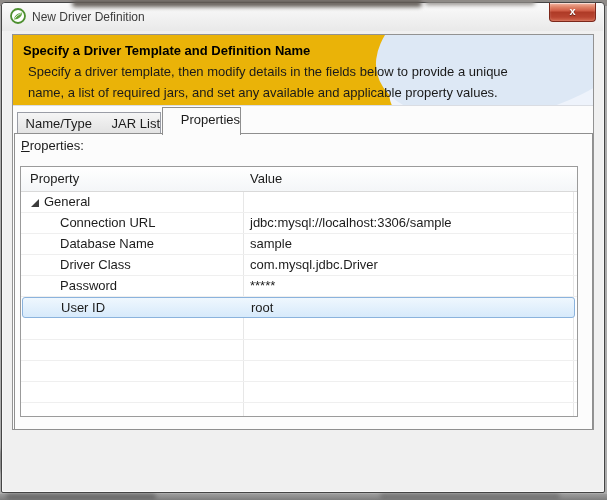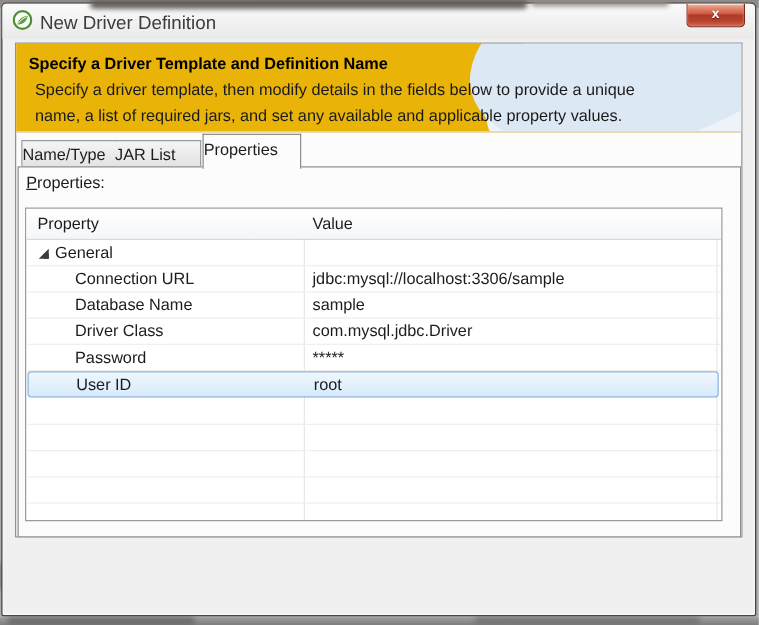--- a/index.html
+++ b/index.html
@@ -18,21 +18,21 @@
   .smudge.e { left:0; top:450px; width:4px; height:22px; background:#6f6f6f; }
 
   
   .window { position:absolute; left:1px; top:2px; width:604px; height:491px; background:#f0f0f0;
             border:1px solid #454545; border-radius:4px 4px 2px 2px;
             box-shadow:inset 0 0 0 1px rgba(255,255,255,.55); z-index:1; }
 
   .titlebar { position:absolute; left:2px; top:3px; width:601px; height:28px;
               background:linear-gradient(#fbfbfb,#e9e9e9); border-radius:3px 3px 0 0; }
   .title-icon { position:absolute; left:8px; top:5px; width:16px; height:16px; }
-  .title-text { position:absolute; left:30px; top:7px; font-size:15px; color:#3c3c3c; }
+  .title-text { position:absolute; left:30px; top:7px; font-size:12px; color:#3c3c3c; }
   .close-btn { position:absolute; left:547px; top:0px; width:47px; height:19px;
                background:linear-gradient(#f3b8a6 0%,#df8368 22%,#cd5943 45%,#ae3a26 50%,#b84430 78%,#d3684f 100%);
                border:1px solid #7c271a; border-top:none; border-radius:0 0 4px 4px;
                box-shadow:inset 0 1px 0 rgba(255,255,255,.5), inset 0 0 2px rgba(255,255,255,.3);
                color:#fff; text-align:center; font-size:11px; font-weight:bold; line-height:17px; cursor:default;
                text-shadow:0 1px 1px rgba(0,0,0,.5); }
 
   
   .inner-box { position:absolute; left:12px; top:34px; width:582px; height:396px;
                background:#fcfcfc; border:1px solid #929292; }
@@ -40,21 +40,21 @@
   .banner { position:absolute; left:13px; top:35px; width:580px; height:71px; background:#eab308;
             overflow:hidden; border-bottom:1px solid #dadde3; }
   .swoosh1 { position:absolute; right:-60px; top:-70px; width:280px; height:150px; background:#dde8f5;
              border-radius:50%; transform:rotate(-14deg); }
   .swoosh2 { position:absolute; right:-90px; top:-55px; width:300px; height:150px; background:#eef3fb;
              border-radius:50%; transform:rotate(-18deg); }
   .banner-title { position:absolute; left:10px; top:8px; font-weight:bold; font-size:13px; color:#000; }
   .banner-desc { position:absolute; left:15px; top:26px; font-size:13px; color:#1a1a1a; line-height:21px; }
 
   
-  .tab { position:absolute; top:112px; height:22px; text-align:left; line-height:21px; font-size:13px;
+  .tab { position:absolute; top:112px; height:22px; text-align:right; line-height:21px; font-size:13px;
          background:linear-gradient(#f5f5f5,#e3e3e3); border:1px solid #9a9da6; cursor:default; z-index:2; }
   .tab.t0 { left:17px; width:76px; }
   .tab.t1 { left:92px; width:69px; border-left:none; }
   .tab.active { left:162px; width:79px; top:107px; height:28px; background:#fcfcfc;
                 border:1px solid #8f8f8f; border-bottom:none; line-height:24px; z-index:4; }
 
   .tab-content { position:absolute; left:14px; top:133px; width:579px; height:297px;
                  background:#fcfcfc; border:1px solid #8f8f8f; z-index:3; }
 
   .props-label { position:absolute; left:21px; top:138px; z-index:4; }

